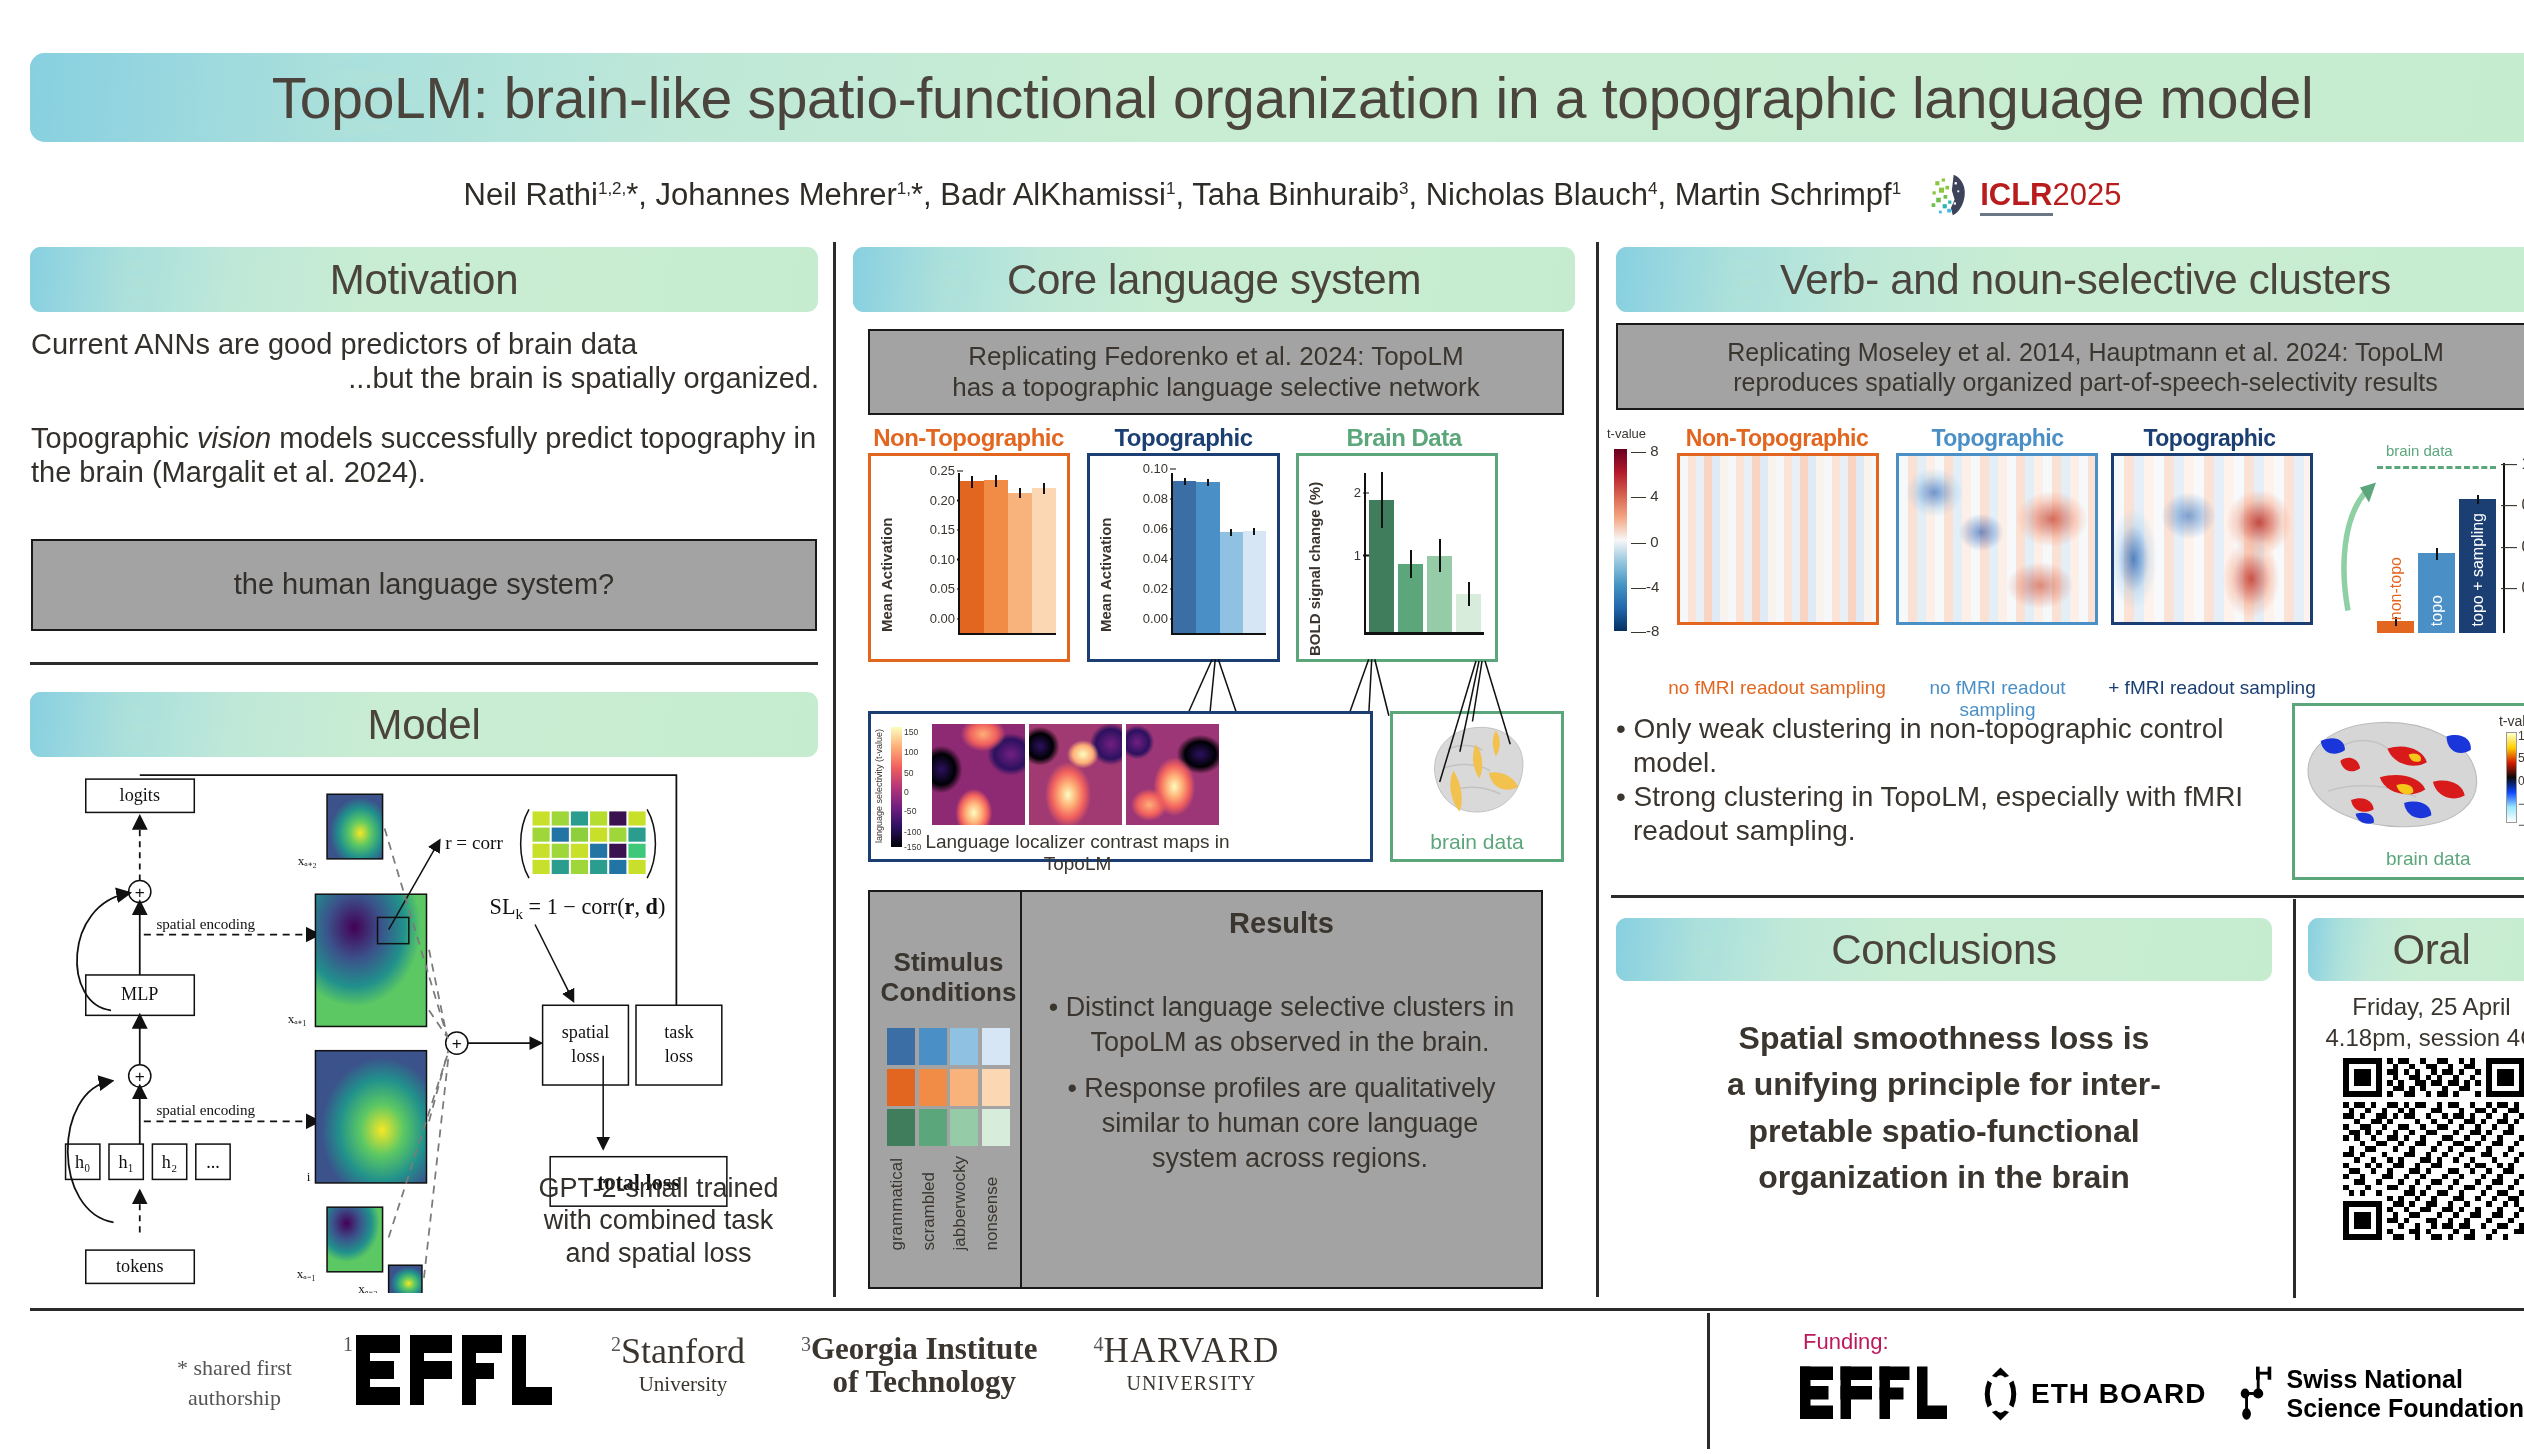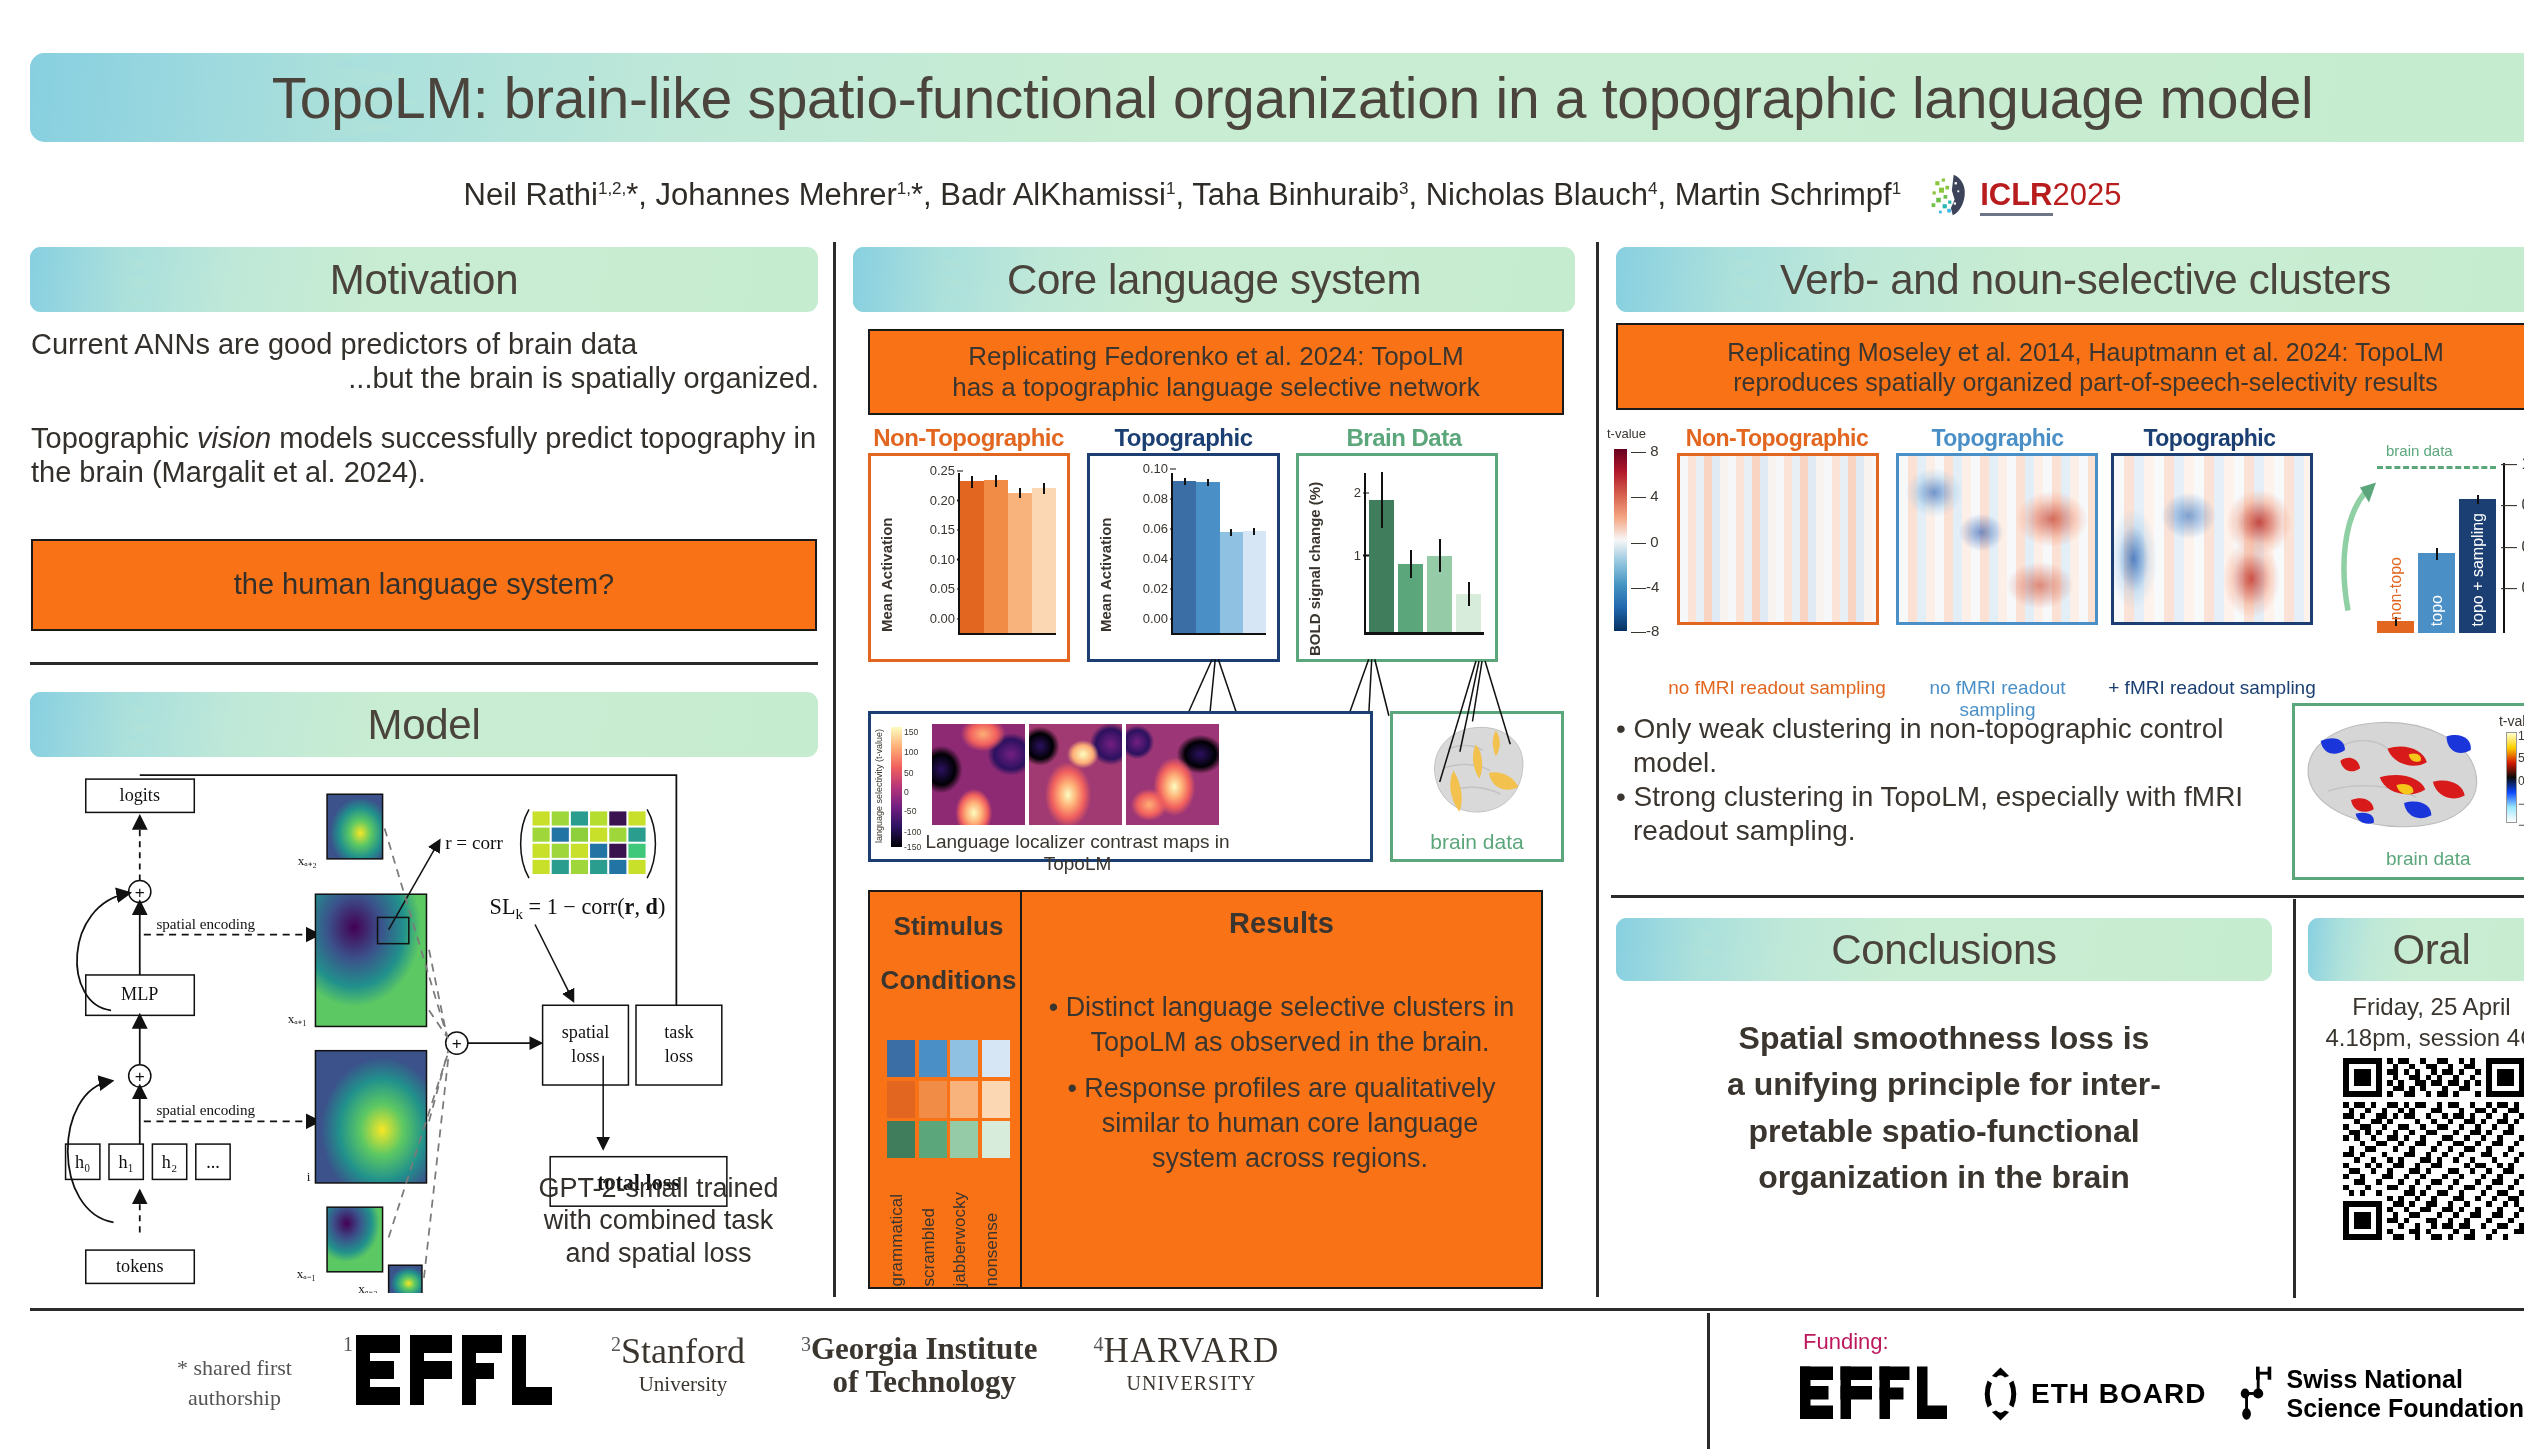--- a/index.html
+++ b/index.html
@@ -45,21 +45,21 @@
   .iclr-text{font-size:31px;color:#b91c1c;}
   .iclr-text b{font-weight:bold;border-bottom:3px solid #6d7686;padding-bottom:1px;}
 
   
   .col-rule{position:absolute;background:#2b2b2b;}
 
   .sec-head{height:65px;border-radius:11px;}
   .sec-head .bandtxt{font-size:42px;}
 
   .boxed{
-    border:2.5px solid #1a1a1a;background:#f97316;
+    border:2.5px solid #1a1a1a;background:#a3a3a3;
     display:flex;align-items:center;justify-content:center;text-align:center;
   }
   .body-text{font-size:29px;line-height:1.17;color:#332f2b;}
 
   
   .panel{background:#fff;position:relative;}
 
   .axis-title{
     writing-mode:vertical-rl; transform:rotate(180deg);
     font-weight:bold; white-space:nowrap;
@@ -472,21 +472,21 @@
 </div>
 <svg style="position:absolute;left:1389px;top:656px;width:177px;height:131px;" viewBox="0 0 350 260" width="177" height="131">
   <g stroke="#111" stroke-width="3" fill="none">
     <path d="M100 250 L172 10"></path>
       <path d="M140 190 L178 10"></path>
       <path d="M165 130 L184 10"></path>
       <path d="M240 175 L190 10"></path>
   </g>
 </svg>
 
-<div class="boxed" style="position:absolute;left:868px;top:890px;width:161px;height:399px;flex-direction:column;justify-content:space-between;padding-top:20px;">
+<div class="boxed" style="position:absolute;left:868px;top:890px;width:161px;height:399px;flex-direction:column;justify-content:center;padding-top:20px;">
   <div style="font-size:26px;font-weight:bold;line-height:1.15;">Stimulus</div>
   <div style="font-size:26px;font-weight:bold;line-height:1.15;">Conditions</div>
   <div style="margin-top:20px;display:flex;flex-direction:column;gap:3.5px;">
     <div style="display:flex;gap:3.5px;">
         <i class="sw" style="background:#3b6ea5"></i>
         <i class="sw" style="background:#4b8fc7"></i>
         <i class="sw" style="background:#8fc1e3"></i>
         <i class="sw" style="background:#d6e6f4"></i>
       </div>
     <div style="display:flex;gap:3.5px;">

